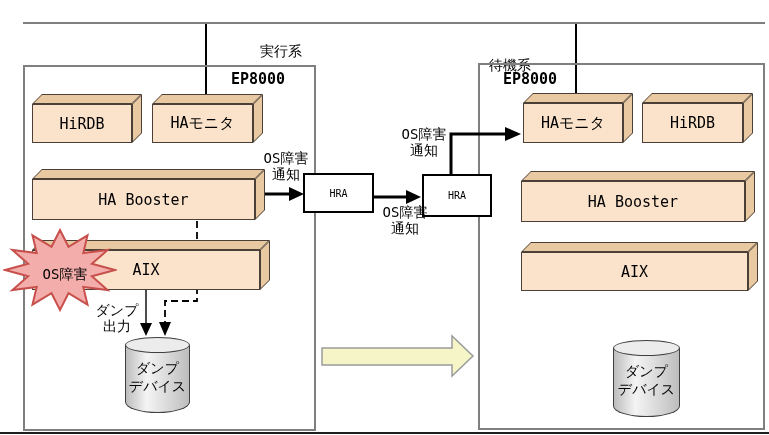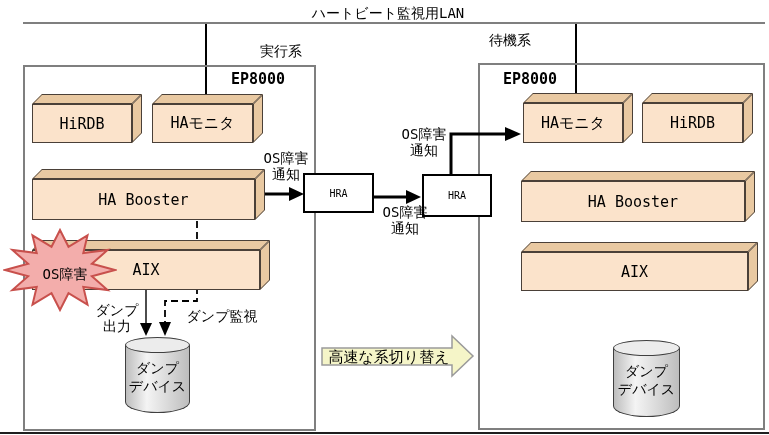--- a/index.html
+++ b/index.html
@@ -47,27 +47,26 @@
   .burst{fill:var(--burst-fill,#f3adab);stroke:var(--burst-stroke,#c8504c);stroke-width:2;}
   .switch{fill:var(--switch-fill,#f5f5c8);stroke:var(--switch-stroke,#9a9a9a);stroke-width:1.5;}
 
   .bottom-rule{position:absolute;left:0;top:432px;width:769px;height:2px;background:#1f1f1f;}
 </style>
 </head>
 <body>
 
 <div class="stage">
 
-  <div class="label" style="left:298px;top:5px;width:180px;">ハートビート監視用LAN</div>
   <div class="hline" style="left:23px;top:22px;width:742px;"></div>
   <div class="vline" style="left:205px;top:24px;height:78px;"></div>
   <div class="vline" style="left:575px;top:24px;height:77px;"></div>
 
   <div class="label" style="left:257px;top:43px;width:48px;">実行系</div>
-  <div class="label" style="left:486px;top:32px;width:48px;">待機系</div>
+  <div class="label" style="left:486px;top:57px;width:48px;">待機系</div>
 
   <div class="frame" style="left:23px;top:65px;width:289px;height:362px;"></div>
   <div class="frame" style="left:478px;top:63px;width:283px;height:363px;"></div>
   <div class="label hw" style="left:230px;top:71px;width:56px;">EP8000</div>
   <div class="label hw" style="left:502px;top:71px;width:56px;">EP8000</div>
 
   <svg class="overlay" width="769" height="435">
     <line class="thick" x1="258" y1="194" x2="290" y2="194"></line>
     <polygon class="ahead" points="304,194 289,187 289,201"></polygon>
     <line class="thick" x1="374" y1="197" x2="408" y2="197"></line>
@@ -160,21 +159,20 @@
   </div>
   <div class="label" style="left:396px;top:126px;width:56px;">
     <div>OS障害</div>
     <div>通知</div>
   </div>
 
   <div class="label" style="left:89px;top:302px;width:56px;">
     <div>ダンプ</div>
     <div>出力</div>
   </div>
-  <div class="label" style="left:177px;top:308px;width:90px;">ダンプ監視</div>
 
   <div class="cyl" style="left:125px;top:337px;width:65px;height:76px;">
     <div class="cyl-body"></div>
     <div class="cyl-top"></div>
     <div class="cyl-text" style="top:22px;">
       <div>ダンプ</div>
       <div>デバイス</div>
     </div>
   </div>
   <div class="cyl" style="left:613px;top:340px;width:67px;height:77px;">
@@ -182,16 +180,15 @@
     <div class="cyl-top"></div>
     <div class="cyl-text" style="top:22px;">
       <div>ダンプ</div>
       <div>デバイス</div>
     </div>
   </div>
 
   <svg class="overlay" style="left:318px;top:333px;" width="160" height="46">
     <polygon class="switch" points="4,15 134,15 134,3 155,23 134,43 134,32 4,32"></polygon>
   </svg>
-  <div class="label bold" style="left:326px;top:349px;width:126px;font-size:15px;">高速な系切り替え</div>
 
   <div class="bottom-rule"></div>
 </div>
 
 </body></html>

